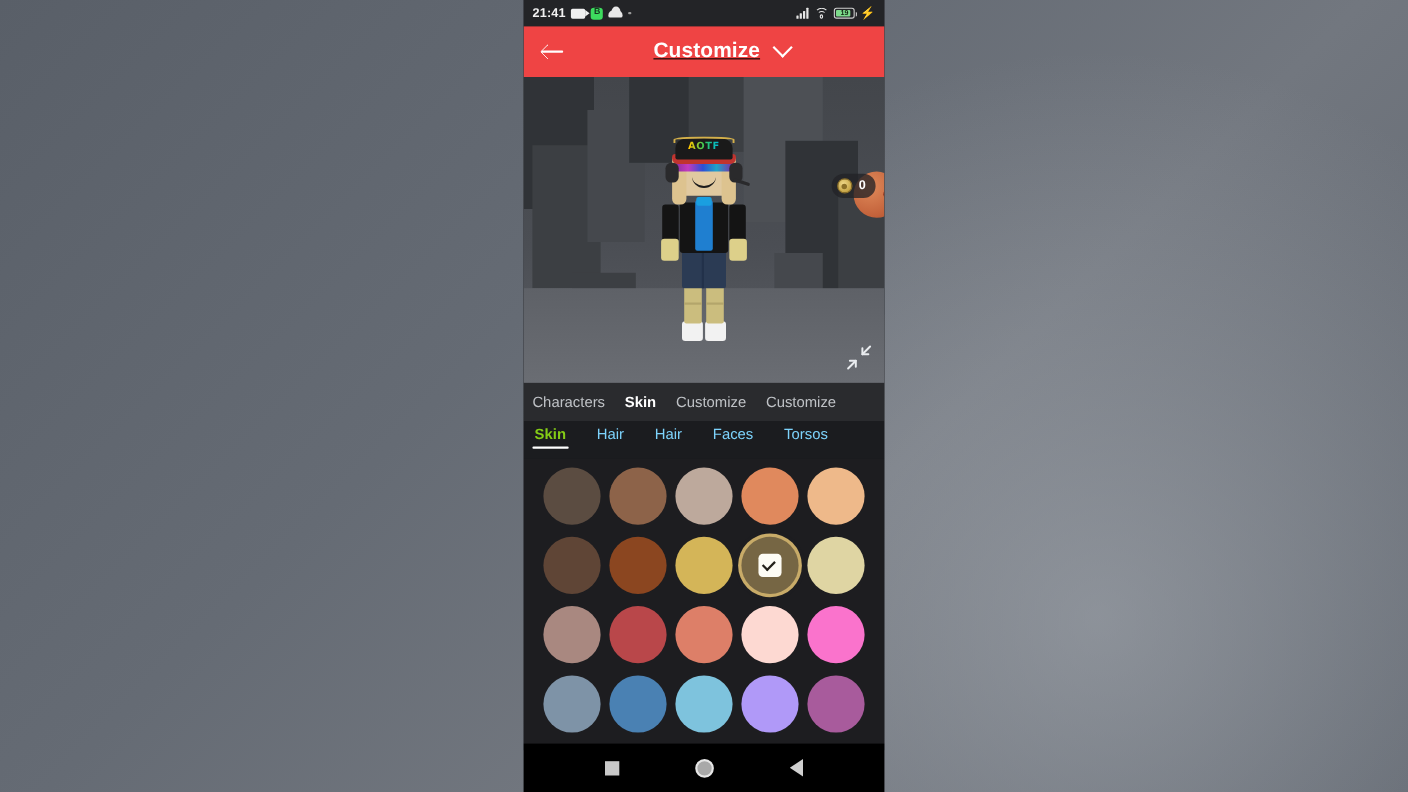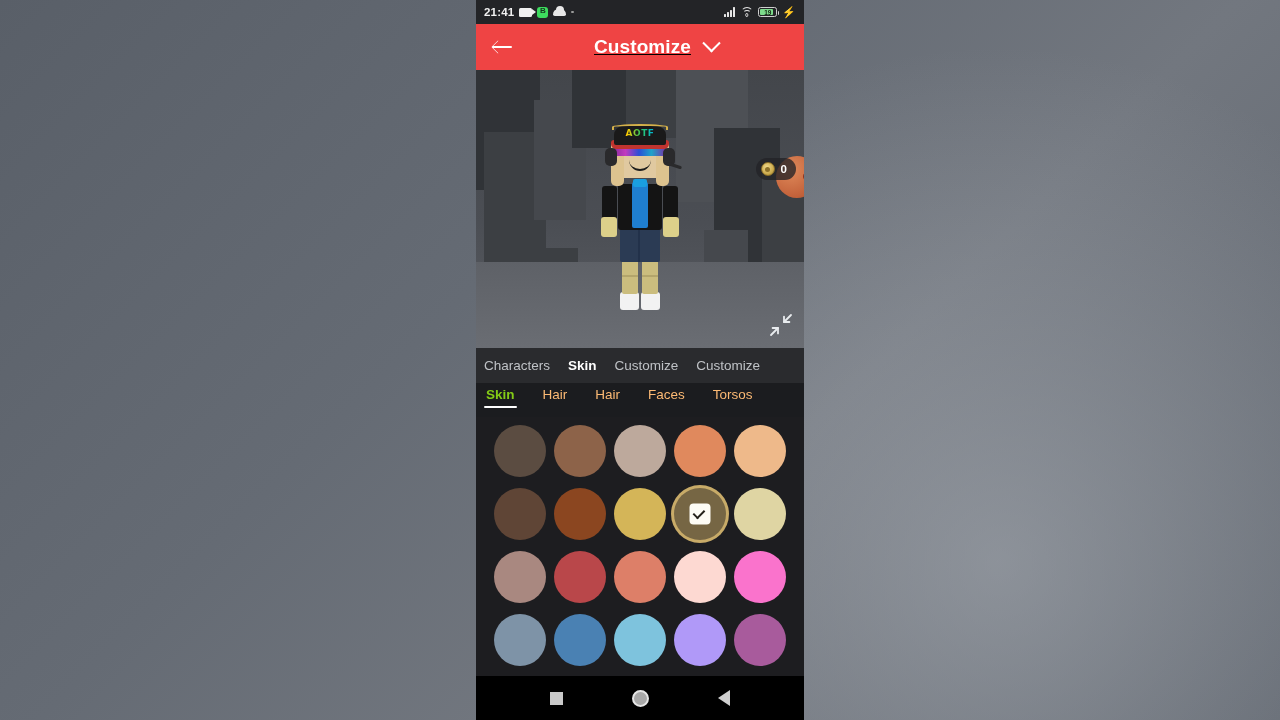--- a/index.html
+++ b/index.html
@@ -168,21 +168,21 @@
 
   
   #cat-tabs { height:35px; background:#2a2b2e; display:flex; align-items:center;
      padding-left:8px; gap:18px; overflow:hidden;}
   .cat-tab { font-size:13.5px; color:#bfc2c6; white-space:nowrap; cursor:pointer; }
   .cat-tab.active { color:#ffffff; font-weight:bold; }
 
   
   #sub-tabs { height:34px; background:#1b1c1f; display:flex; align-items:flex-start;
      padding-left:10px; gap:28px; overflow:hidden; position:relative;}
-  .sub-tab { font-size:13.5px; color:#fdba74; white-space:nowrap; cursor:pointer; padding-top:4px;
+  .sub-tab { font-size:13.5px; color:#7dd3fc; white-space:nowrap; cursor:pointer; padding-top:4px;
      position:relative;}
   .sub-tab.active { color:#84cc16; font-weight:bold; }
   .sub-tab.active:after{content:""; position:absolute; left:-2px; right:-2px; bottom:-6px; height:2.5px;
      background:#ffffff; border-radius:2px;}
 
   
   #swatch-area { background:#1d1d20; height:265px; overflow:hidden; padding:8px 0 0 0;}
   .swatch-row { display:flex; justify-content:space-between; padding:0 18px; margin-bottom:11px; }
   .swatch { width:52px; height:52px; border-radius:50%; cursor:pointer; position:relative;
      flex:0 0 auto;}

